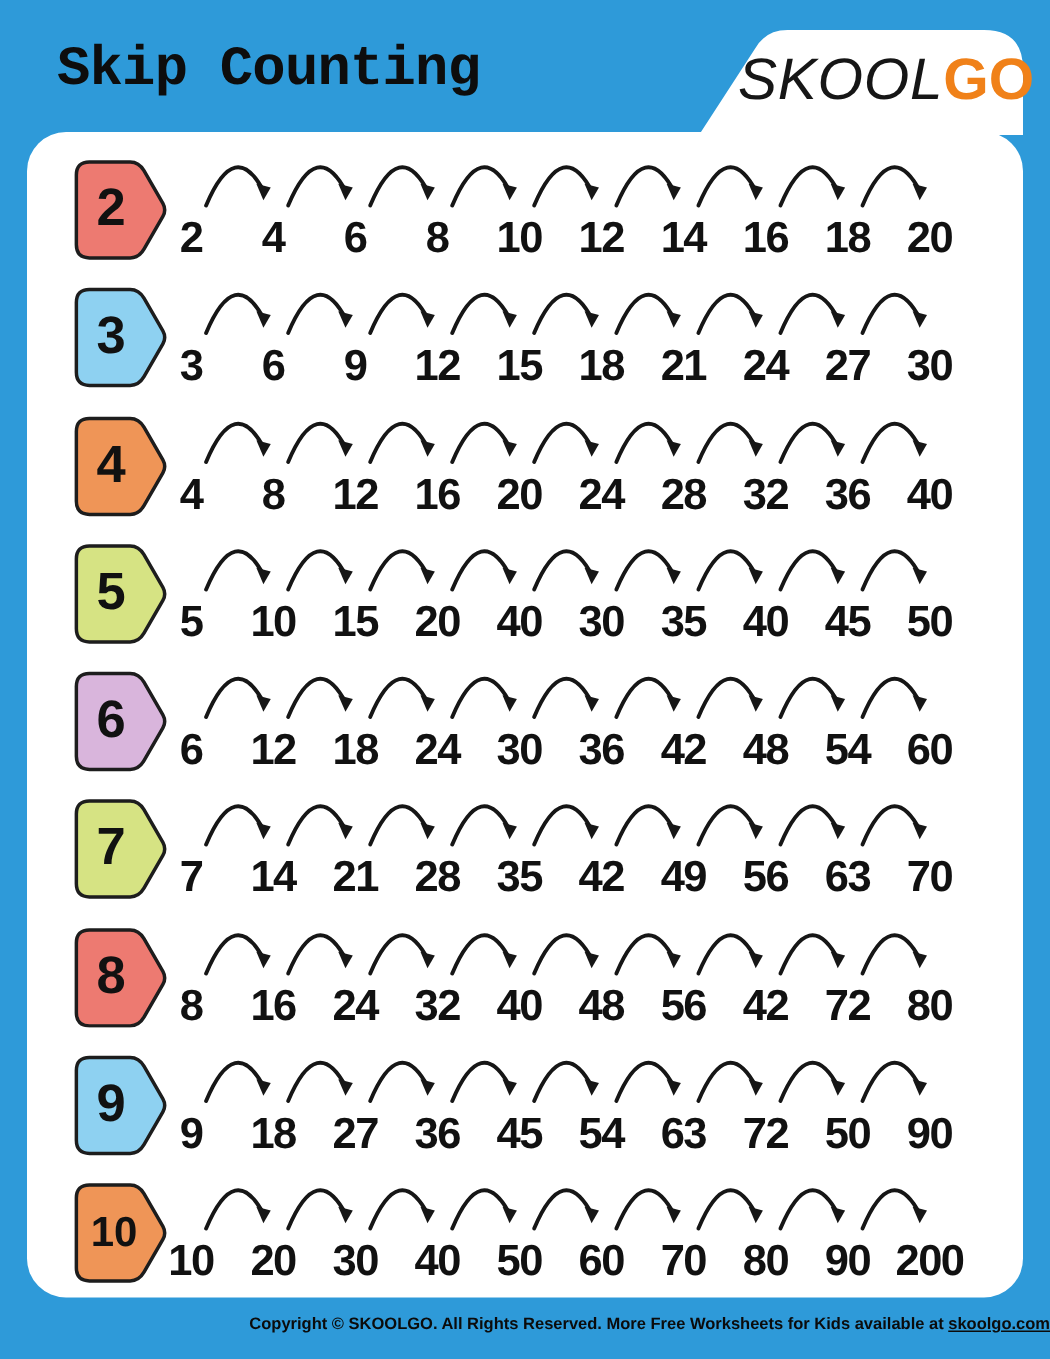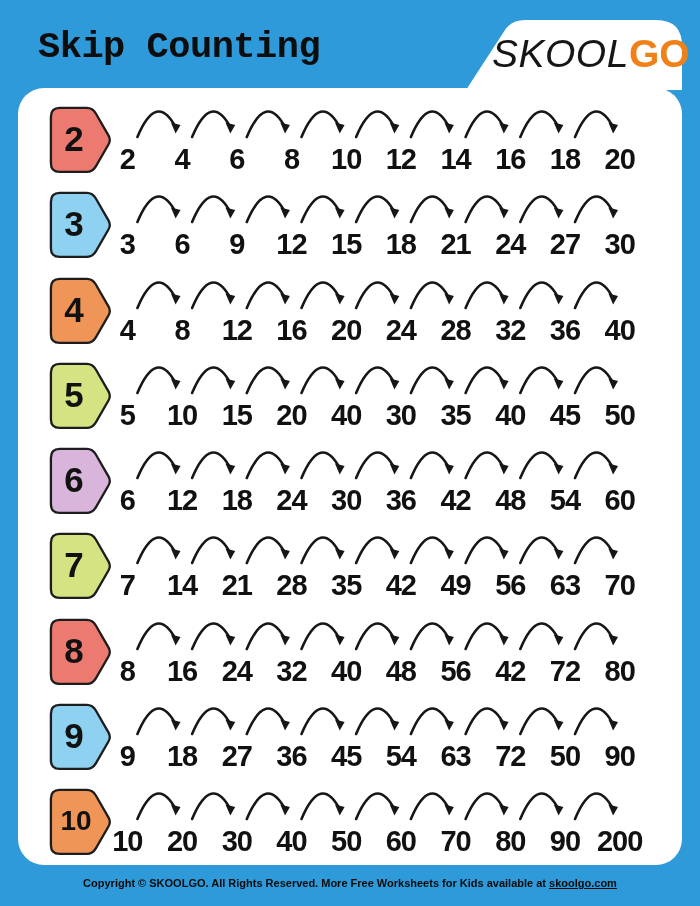--- a/index.html
+++ b/index.html
@@ -46,21 +46,21 @@
   .arcs{display:block;width:547px;height:36px;}
   .numbers{display:flex;width:547px;height:33px;}
   .num{
     flex:1;text-align:center;
     font-size:29px;line-height:32px;font-weight:bold;color:#111;
     letter-spacing:-1px;
   }
   
   .footer{
     position:absolute;left:0;right:0;top:877px;
-    text-align:center;font-size:11px;font-weight:bold;color:#0b0b0b;
+    text-align:right;font-size:11px;font-weight:bold;color:#0b0b0b;
   }
   .footer-link{text-decoration:underline;cursor:pointer;}
 </style>
 </head>
 <body>
 
 <div class="page-title">Skip Counting</div>
 
 <svg class="logo-plate" viewBox="0 0 242 70" aria-hidden="true">
   <path d="M 26 70 L 63 13 Q 70 0 85 0 L 216 0 Q 242 0 242 26 L 242 70 Z" fill="#ffffff"></path>

